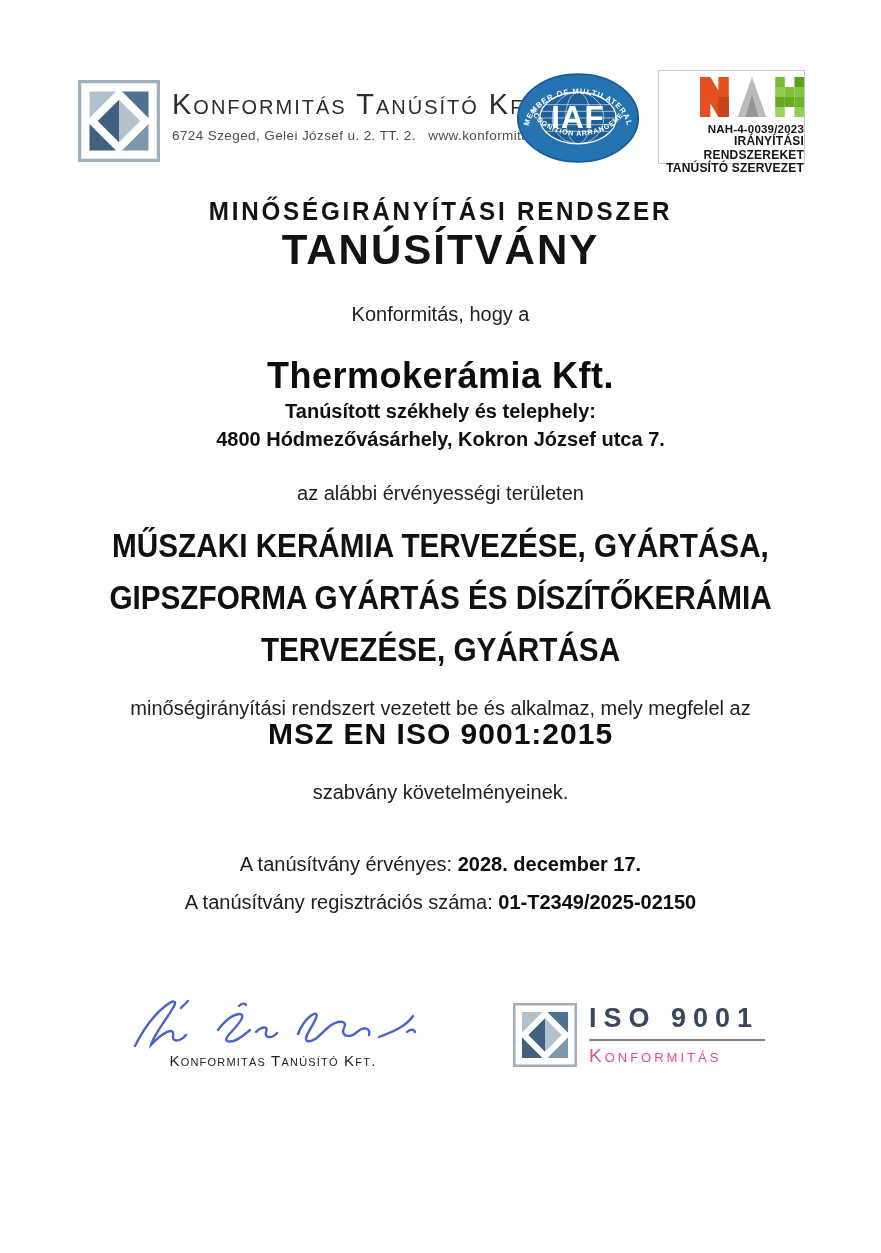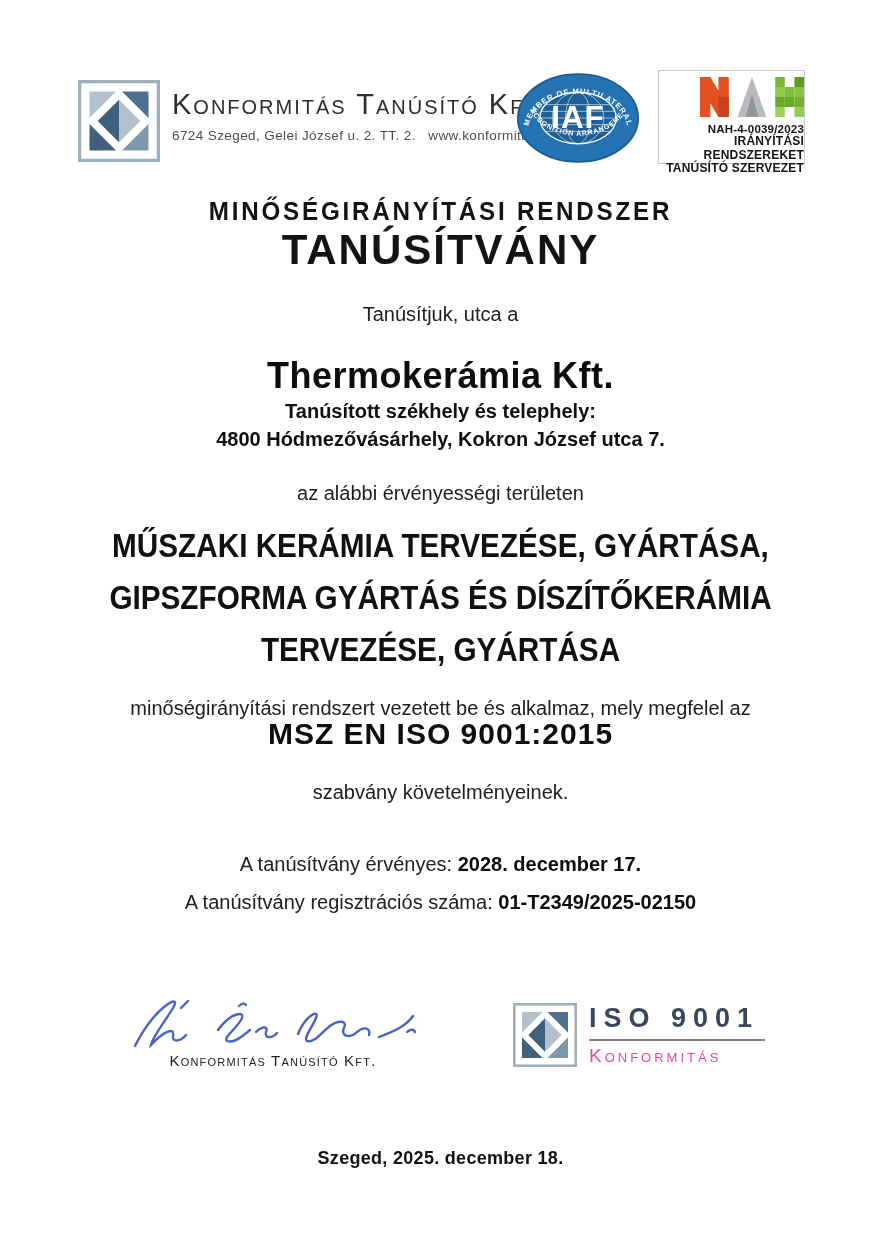--- a/index.html
+++ b/index.html
@@ -117,21 +117,21 @@
       <rect x="106" y="25" width="12" height="12.5" fill="#6aab26"></rect>
     </svg>
     <div class="nah-code">NAH-4-0039/2023</div>
     <div class="nah-line">IRÁNYÍTÁSI RENDSZEREKET</div>
     <div class="nah-line">TANÚSÍTÓ SZERVEZET</div>
   </div>
 
   <div class="abs ctr t1 cond93" style="top:196px;">MINŐSÉGIRÁNYÍTÁSI RENDSZER</div>
   <div class="abs ctr t2" style="top:226px;">TANÚSÍTVÁNY</div>
 
-  <div class="abs ctr reg20" style="top:303px;">Tanúsítjuk, utca a</div>
+  <div class="abs ctr reg20" style="top:303px;">Konformitás, hogy a</div>
 
   <div class="abs ctr company" style="top:355px;">Thermokerámia Kft.</div>
   <div class="abs ctr b20" style="top:400px;">Tanúsított székhely és telephely:</div>
   <div class="abs ctr b20" style="top:428px;">4800 Hódmezővásárhely, Kokron József utca 7.</div>
 
   <div class="abs ctr reg20" style="top:482px;">az alábbi érvényességi területen</div>
 
   <div class="abs ctr" style="top:520px;">
     <div class="scope cond">MŰSZAKI KERÁMIA TERVEZÉSE, GYÁRTÁSA,</div>
     <div class="scope cond">GIPSZFORMA GYÁRTÁS ÉS DÍSZÍTŐKERÁMIA</div>
@@ -176,15 +176,14 @@
       <polygon points="50,24 24,50 50,76" fill="#3f607e"></polygon>
       <polygon points="50,24 76,50 50,76" fill="#b3c1cc"></polygon>
     </svg>
     <div>
       <div class="iso-title">ISO 9001</div>
       <hr class="iso-rule">
       <div class="iso-sub">Konformitás</div>
     </div>
   </div>
 
-  <div class="abs ctr dateline" style="top:1148px;">Szeged, 2025. december 18.</div>
 
 </div>
 
 </body></html>

